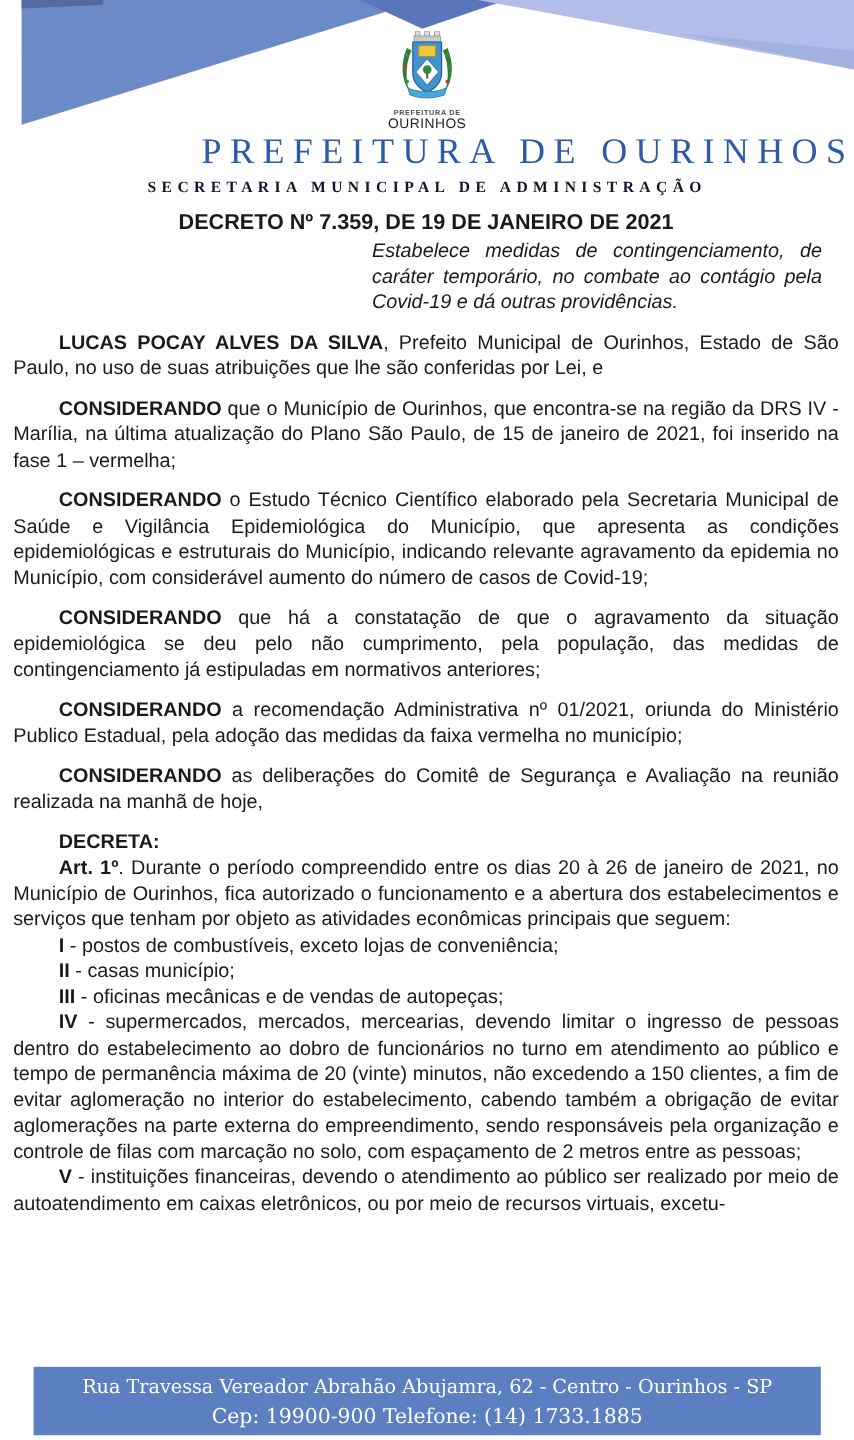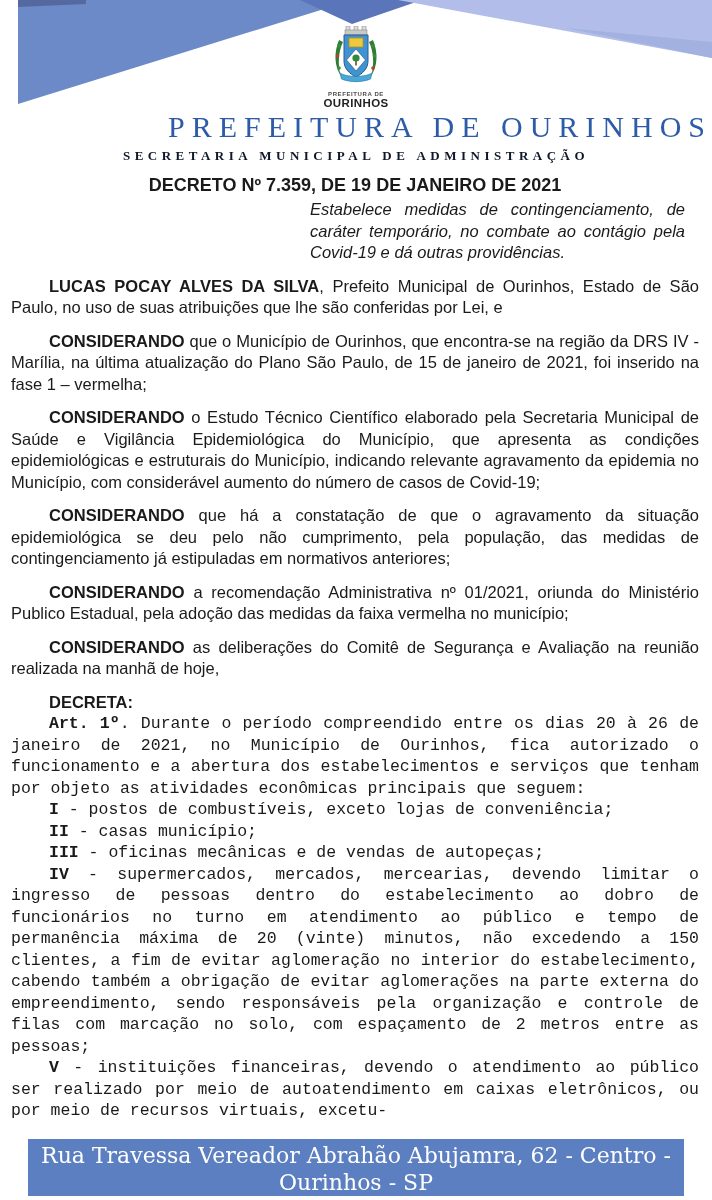--- a/index.html
+++ b/index.html
@@ -4,47 +4,47 @@
 <style>
   html,body{margin:0;padding:0;background:#888;}
   .page{
     position:relative;width:712px;height:1200px;background:#fff;
     margin:0 auto;overflow:hidden;
     font-family:"Liberation Sans", sans-serif;color:#1a1a1a;
   }
   .deco{position:absolute;top:0;left:0;width:712px;height:110px;display:block;}
   .logo{position:absolute;top:26px;left:0;width:712px;text-align:center;line-height:1;}
   .logo-cap1{font-size:6px;font-weight:bold;letter-spacing:0.6px;color:#4a4a4a;margin-top:2px;}
-  .logo-cap2{font-size:11.5px;font-weight:bold;letter-spacing:0.4px;color:#1f1f1f;margin-top:1px;}
+  .logo-cap2{font-size:11.5px;font-weight:normal;letter-spacing:0.4px;color:#1f1f1f;margin-top:1px;}
   .org{
     position:absolute;top:110px;left:0;width:712px;text-align:right;
     font-family:"Liberation Serif", serif;font-size:30px;color:#2d5ba8;
     letter-spacing:7px;white-space:nowrap;
   }
   .org-sub{
     position:absolute;top:148px;left:0;width:712px;text-align:center;
     font-family:"Liberation Serif", serif;font-size:13px;font-weight:bold;color:#0f172a;
     letter-spacing:4.5px;white-space:nowrap;
   }
   .body{
     position:absolute;left:11px;right:13px;top:174px;height:962px;overflow:hidden;
     font-size:16.5px;line-height:21.5px;
   }
   .doc-title{text-align:center;font-size:18px;font-weight:bold;line-height:22px;}
   .doc-title span{text-decoration-thickness:2px;text-underline-offset:3px;}
   .ementa{margin:3px 14px 0 299px;font-style:italic;text-align:justify;}
   p.para{margin:12px 0 0 0;text-align:justify;text-indent:38px;}
-  p.para.nogap{margin-top:0;font-family:Liberation Mono, monospace;}
+  p.para.nogap{margin-top:0;}
   .bold{font-weight:bold;}
   .footer{
     position:absolute;left:28px;top:1139px;width:656px;height:57px;
     background:#5b7fc0;color:#ffffff;text-align:center;
     font-family:"DejaVu Serif", serif;
   }
-  .footer-line1{font-size:22px;line-height:27px;padding-top:3px;}
+  .footer-line1{font-size:16px;line-height:27px;padding-top:3px;}
   .footer-line2{font-size:17px;line-height:24px;}
 </style>
 </head>
 <body>
 
 <div class="page">
 
   <svg class="deco" viewBox="0 0 712 110" preserveAspectRatio="none" aria-hidden="true">
     <polygon points="18,0 353,0 18,104" fill="#6b8ac7"></polygon>
     <polygon points="18,0 86,0 86,4 18,7" fill="#54699f"></polygon>

